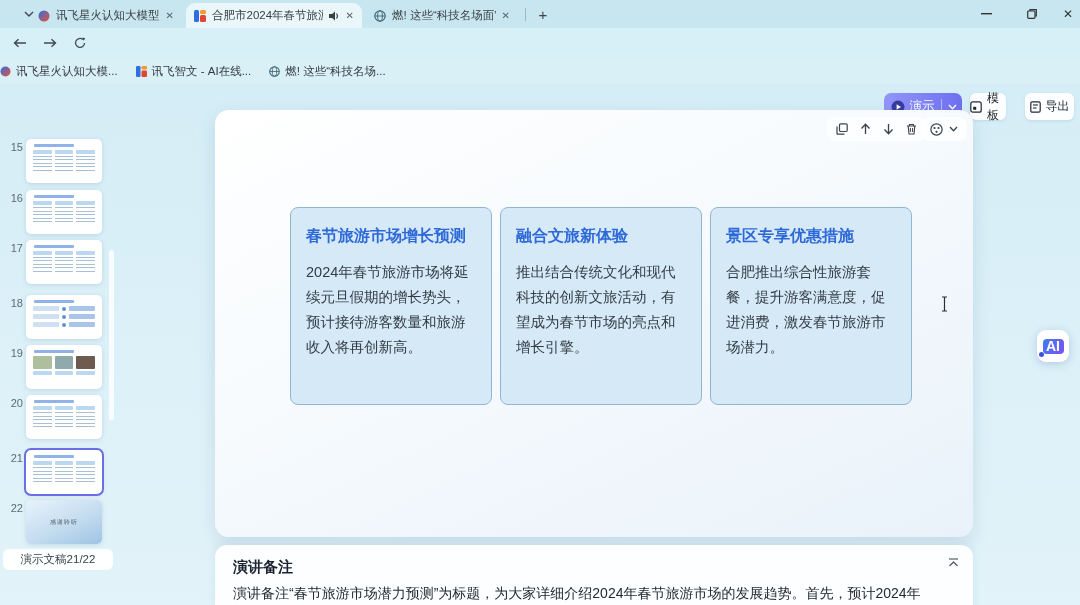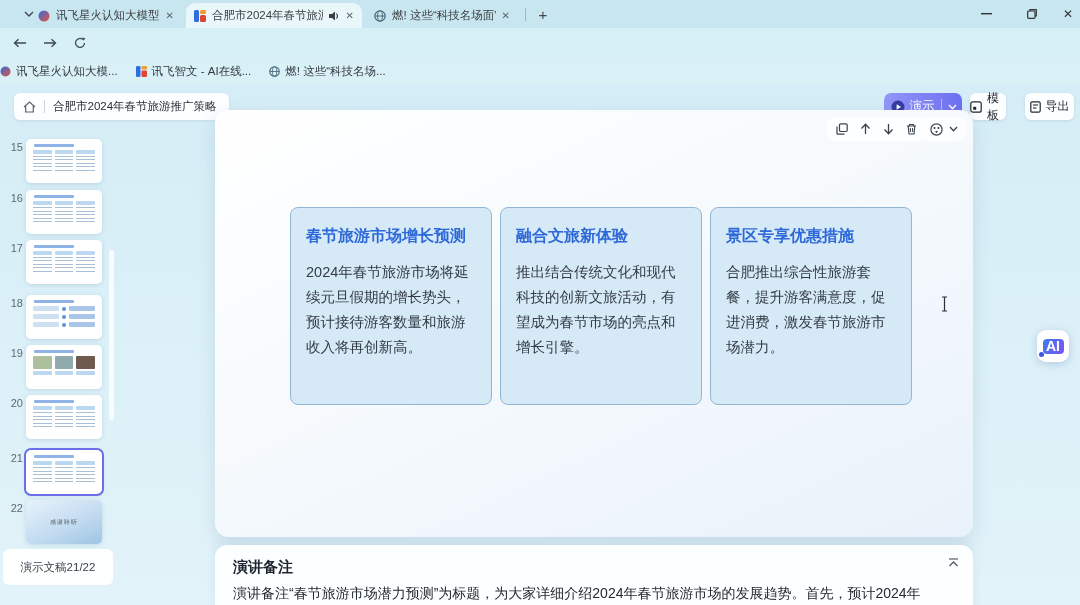--- a/index.html
+++ b/index.html
@@ -59,21 +59,21 @@
   .t-trow { display:flex; align-items:center; gap:3px; margin-bottom:3px; }
   .t-dot { width:4px; height:4px; border-radius:50%; background:#5f8fe0; flex:0 0 auto; }
   .t-bar { height:5px; flex:1; background:#cfe0f2; border-radius:1px; }
   .t-bar.short { flex:0 0 26px; background:#a9c6ea; }
   .t-imgs { display:flex; gap:3px; padding:0 7px; }
   .t-img { flex:1; height:13px; border-radius:1px; }
   .t-img.g { background:#aebf9e; } .t-img.t { background:#8fa9ad; } .t-img.b { background:#6e5a4e; }
   .t-thanks { position:absolute; inset:0; background:linear-gradient(155deg,#e8f3fb 0%,#c4dcf0 55%,#9ec4e4 100%); display:flex; align-items:center; justify-content:center; }
   .t-thanks span { font-size:6px; color:#55616b; letter-spacing:1px; }
   .side-scroll { position:absolute; left:109px; top:250px; width:5px; height:170px; background:rgba(255,255,255,.8); border-radius:3px; }
-  .side-footer { position:absolute; left:3px; top:549px; width:110px; height:36px; background:rgba(255,255,255,.95); border-radius:6px; display:flex; align-items:center; justify-content:center; font-size:11.5px; color:#39424a; }
+  .side-footer { position:absolute; left:3px; top:549px; width:110px; height:21px; background:rgba(255,255,255,.95); border-radius:6px; display:flex; align-items:center; justify-content:center; font-size:11.5px; color:#39424a; }
 
   
   .slide { position:absolute; left:215px; top:110px; width:758px; height:427px; border-radius:14px; background:linear-gradient(155deg,#ffffff 0%,#f6fafd 45%,#e9f2fa 100%); box-shadow:0 6px 18px rgba(90,130,170,.20); }
   .s-tools { position:absolute; top:7px; display:flex; align-items:center; gap:12px; height:24px; background:rgba(255,255,255,.72); border-radius:8px; padding:0 9px; color:#3a424a; }
   .st-1 { right:47px; } .st-2 { right:6px; gap:6px; }
   .s-titlewrap { position:absolute; left:31px; top:32px; display:flex; align-items:center; gap:20px; }
   .s-logo { position:relative; width:36px; height:36px; }
   .s-logo .b1 { position:absolute; left:0; bottom:0; width:26px; height:26px; border-radius:5px; background:#5a62d6; }
   .s-logo .b2 { position:absolute; right:0; top:0; width:28px; height:28px; border-radius:5px; background:linear-gradient(135deg,#c3c9f4,#7d87ec); }
   .s-title { font-size:26px; font-weight:bold; color:#0c131d; letter-spacing:1px; }
@@ -241,29 +241,20 @@
           <ellipse cx="6" cy="6" rx="2.4" ry="5.2" fill="none" stroke="#3f6273" stroke-width="0.9"></ellipse>
           <line x1="0.8" y1="6" x2="11.2" y2="6" stroke="#3f6273" stroke-width="0.9"></line>
         </svg>
       </span>
     <span>燃! 这些“科技名场...</span>
   </div>
 </div>
 
 <div class="page">
 
-  <div class="crumb">
-    <span>
-        <svg width="13" height="12" viewBox="0 0 13 12">
-          <path d="M1 6 L6.5 1 L12 6 M2.7 5 V11 H10.3 V5" fill="none" stroke="#59636b" stroke-width="1.2"></path>
-        </svg>
-      </span>
-    <span class="div"></span>
-    <span class="txt">合肥市2024年春节旅游推广策略</span>
-  </div>
   <div class="btn-present">
     <span class="main">
       <span>
           <svg width="14" height="14" viewBox="0 0 14 14">
             <circle cx="7" cy="7" r="6.5" fill="#343b9e"></circle>
             <polygon points="5.6,4.3 10,7 5.6,9.7" fill="#fff"></polygon>
           </svg>
         </span>
       <span>演示</span>
     </span>

